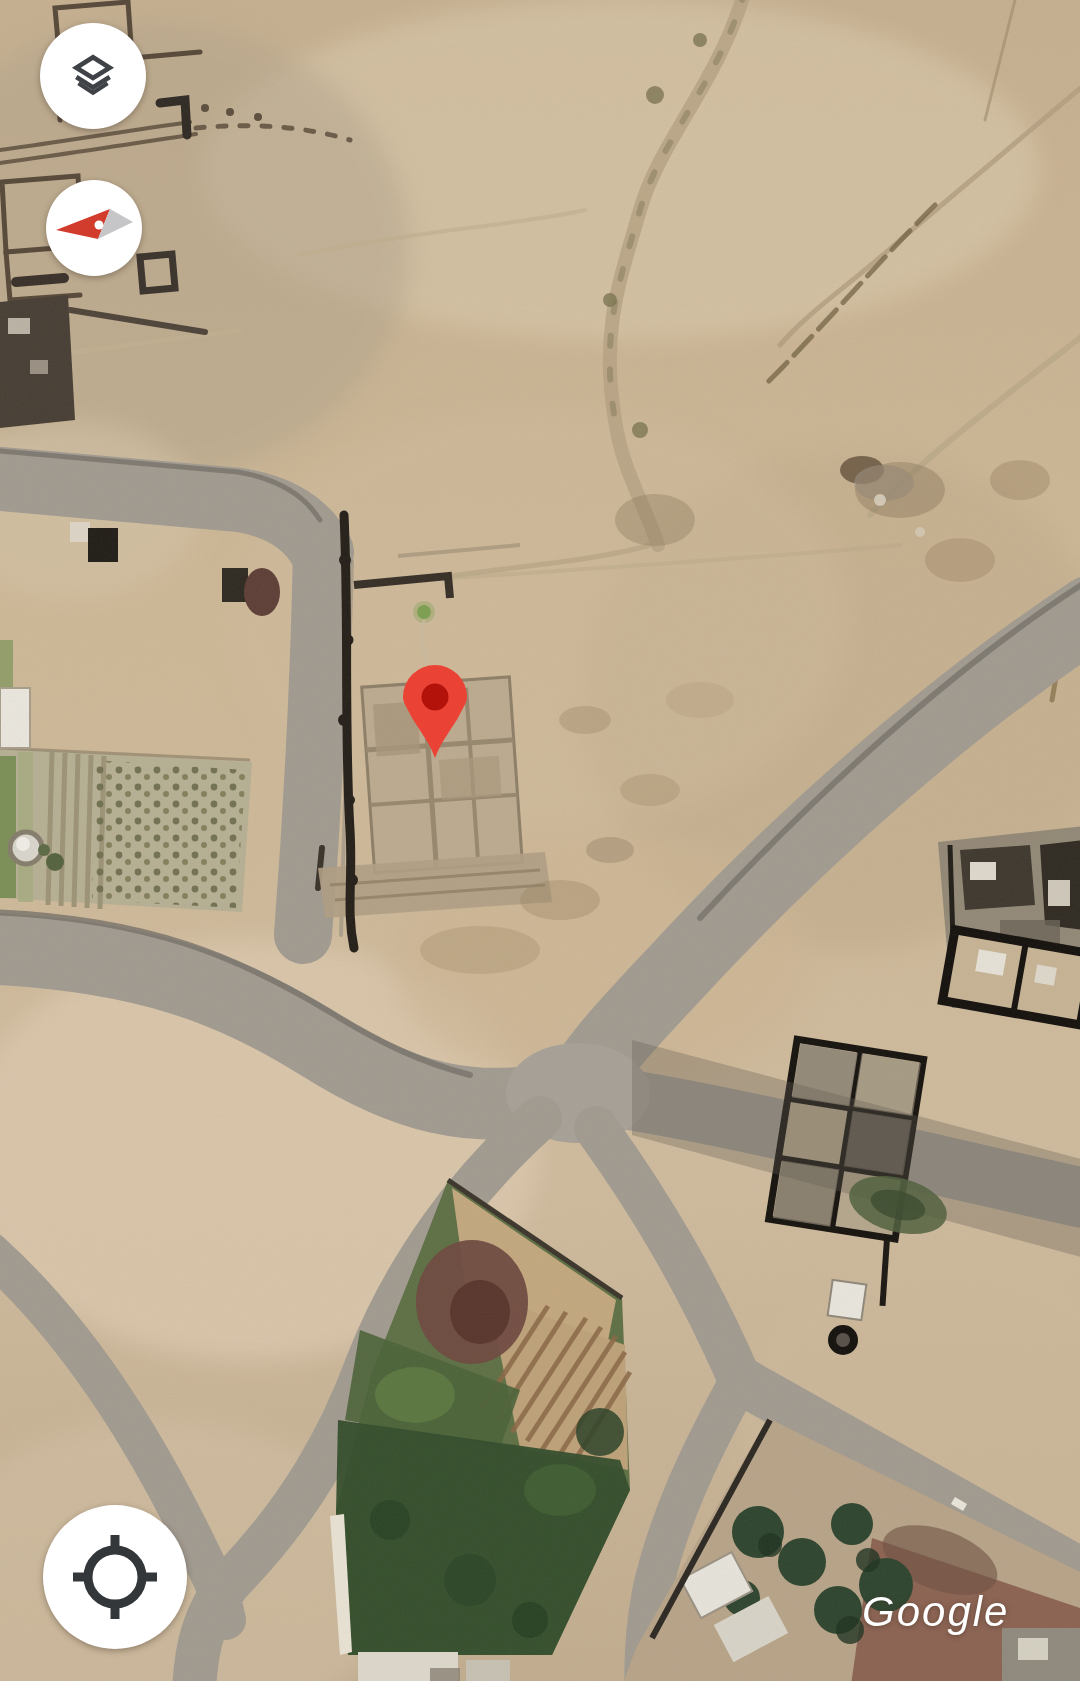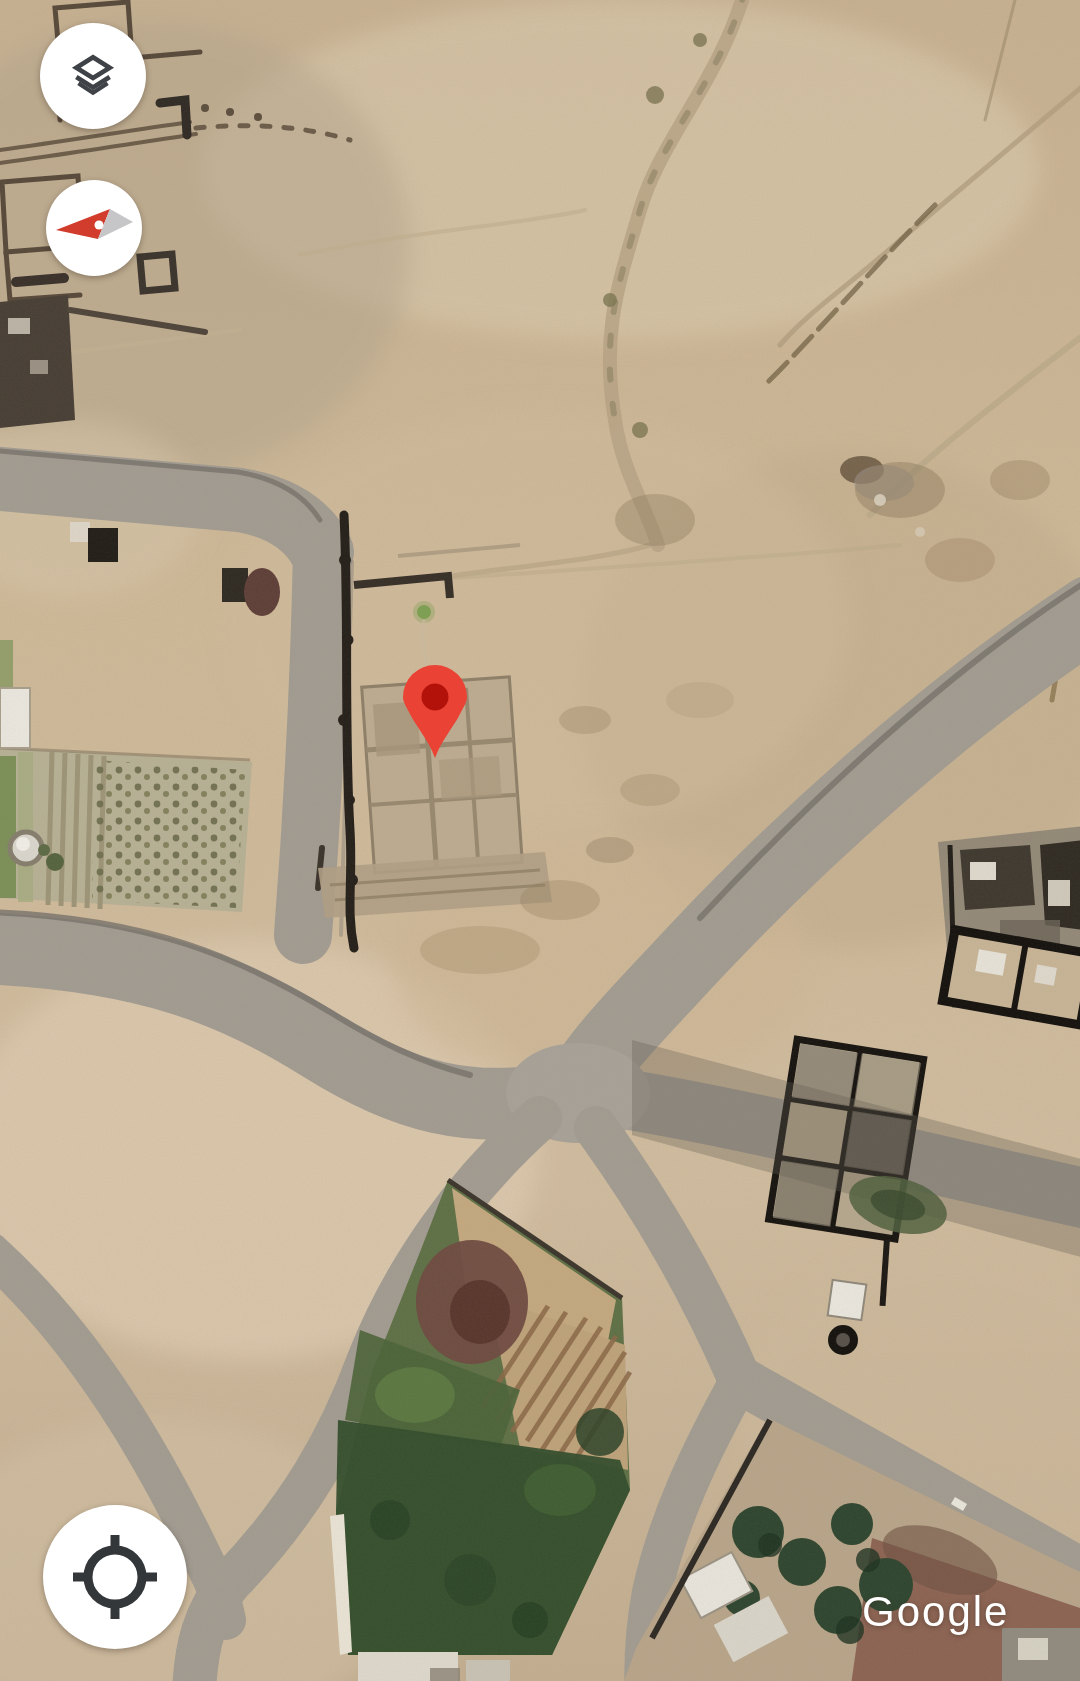--- a/index.html
+++ b/index.html
@@ -1,17 +1,17 @@
 <!DOCTYPE html>
 <html><head>
 <meta charset="utf-8">
 <style>
   html,body{margin:0;padding:0;background:#000;}
   .screen{position:relative;width:1080px;height:1681px;overflow:hidden;
-          font-family:"Liberation Sans",sans-serif;background:#0f766e;}
+          font-family:"Liberation Sans",sans-serif;background:#0f766e;font-style:italic;}
   .map-svg{position:absolute;left:0;top:0;filter:blur(0.5px);}
   .fab{position:absolute;border-radius:50%;background:#fff;
        box-shadow:0 2px 6px rgba(40,30,20,.35);display:flex;
        align-items:center;justify-content:center;cursor:pointer;}
   .fab svg{display:block;}
   #btn-layers{left:40px;top:23px;width:106px;height:106px;}
   #btn-compass{left:46px;top:180px;width:96px;height:96px;}
   #btn-mylocation{left:43px;top:1505px;width:144px;height:144px;}
   #marker{position:absolute;left:397px;top:655px;width:76px;height:106px;}
   #watermark{position:absolute;left:862px;top:1588px;color:#fff;

